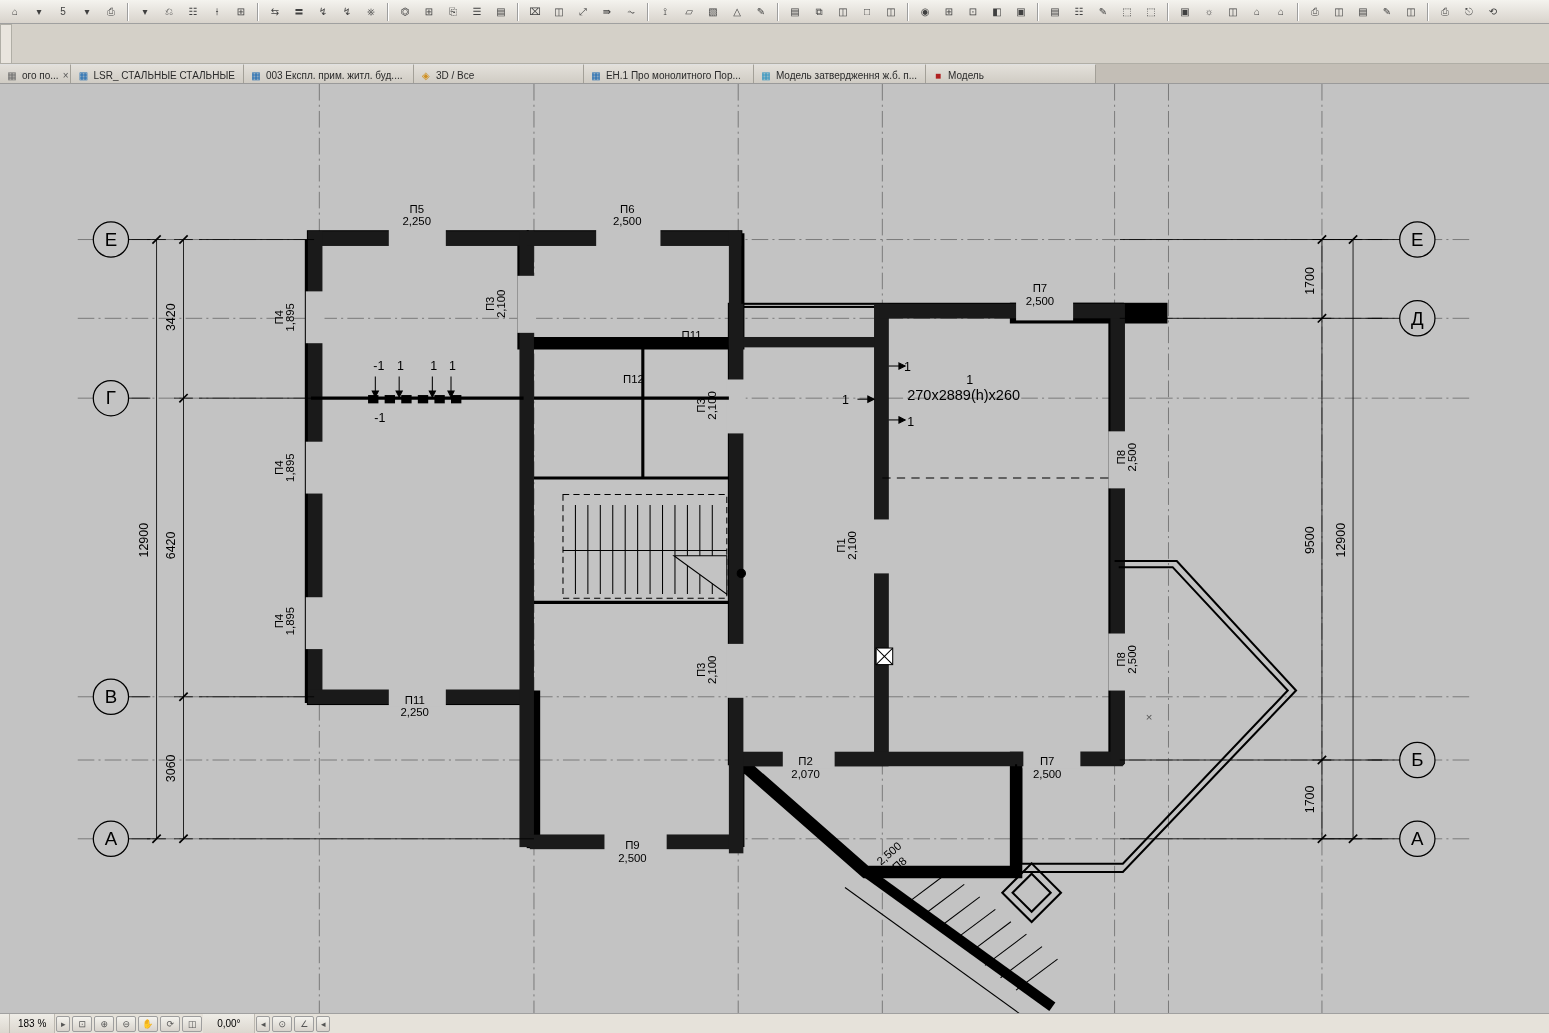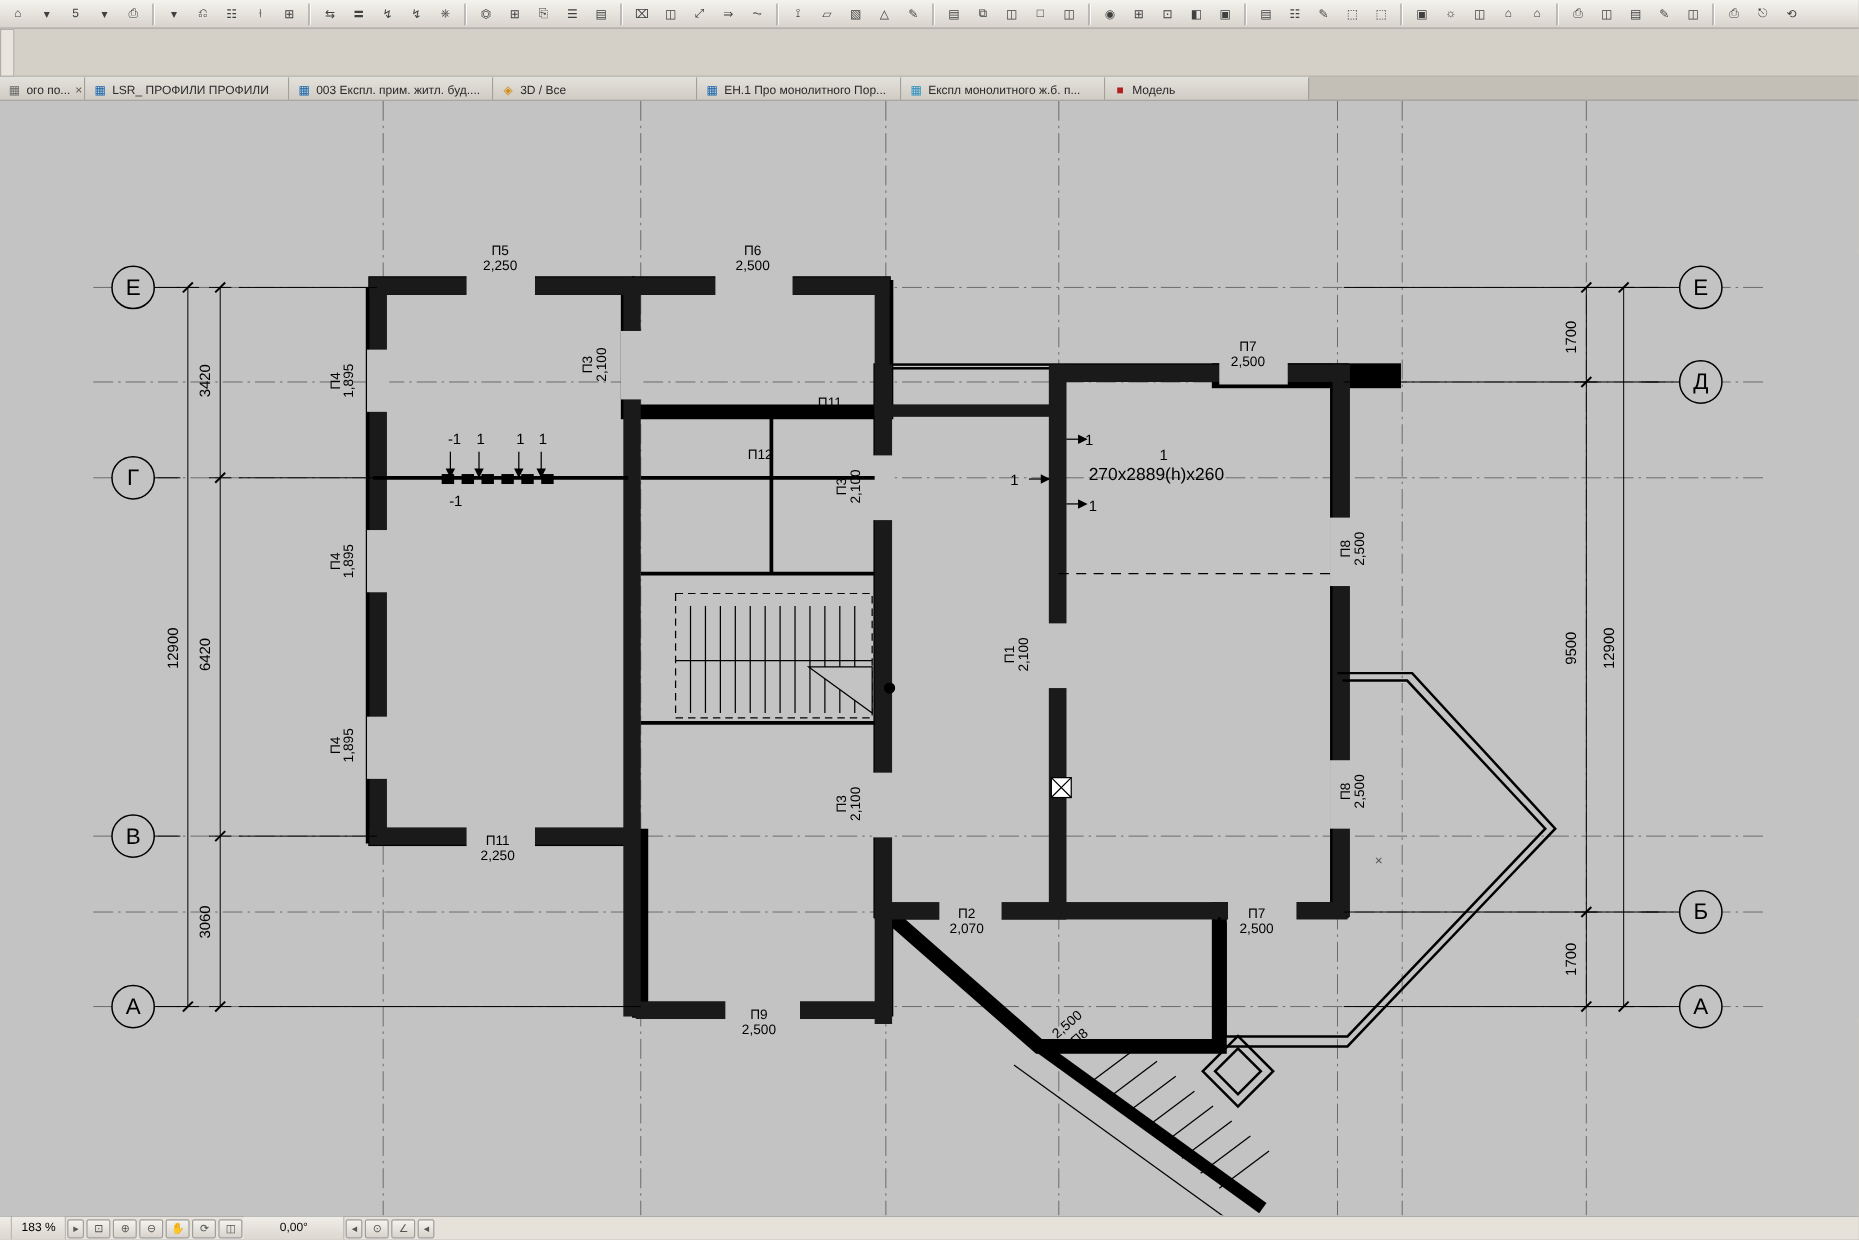--- a/index.html
+++ b/index.html
@@ -231,37 +231,37 @@
   <div style="height:40px;background:#d4d0c8;border-bottom:1px solid #b0aea6"></div>
 
   <div class="tab-bar" id="tabbar">
       <div class="tab first">
         <span class="tab-icon icon-doc2">▦</span>
         <span>ого по...</span>
         <span class="close">×</span>
       </div>
       <div class="tab">
         <span class="tab-icon icon-doc">▦</span>
-        <span>LSR_ ПРОФИЛИ ПРОФИЛИ</span>
+        <span>LSR_ СТАЛЬНЫЕ СТАЛЬНЫЕ</span>
       </div>
       <div class="tab">
         <span class="tab-icon icon-doc">▦</span>
         <span>003 Експл. прим. житл. буд....</span>
       </div>
       <div class="tab">
         <span class="tab-icon icon-3d">◈</span>
         <span>3D / Все</span>
       </div>
       <div class="tab">
         <span class="tab-icon icon-doc">▦</span>
         <span>ЕН.1 Про монолитного Пор...</span>
       </div>
       <div class="tab">
         <span class="tab-icon icon-model">▦</span>
-        <span>Експл монолитного ж.б. п...</span>
+        <span>Модель затвердження ж.б. п...</span>
       </div>
       <div class="tab">
         <span class="tab-icon icon-rep">■</span>
         <span>Модель</span>
       </div>
     </div>
 
   <div class="canvas-wrap">
     <svg class="plan" viewBox="0 0 1344 896">
 
@@ -641,21 +641,21 @@
     <div class="status-cell">
       <span>183 %</span>
     </div>
     <div class="status-btn status-arrow">▸</div>
     <div class="status-btn">⊡</div>
     <div class="status-btn">⊕</div>
     <div class="status-btn">⊖</div>
     <div class="status-btn">✋</div>
     <div class="status-btn">⟳</div>
     <div class="status-btn">◫</div>
-    <div class="status-cell" style="width:84px;justify-content:center">
+    <div class="status-cell" style="width:52px;justify-content:center">
       <span>0,00°</span>
     </div>
     <div class="status-btn status-arrow">◂</div>
     <div class="status-btn">⊙</div>
     <div class="status-btn">∠</div>
     <div class="status-btn status-arrow">◂</div>
   </div>
 
 </div>
 

